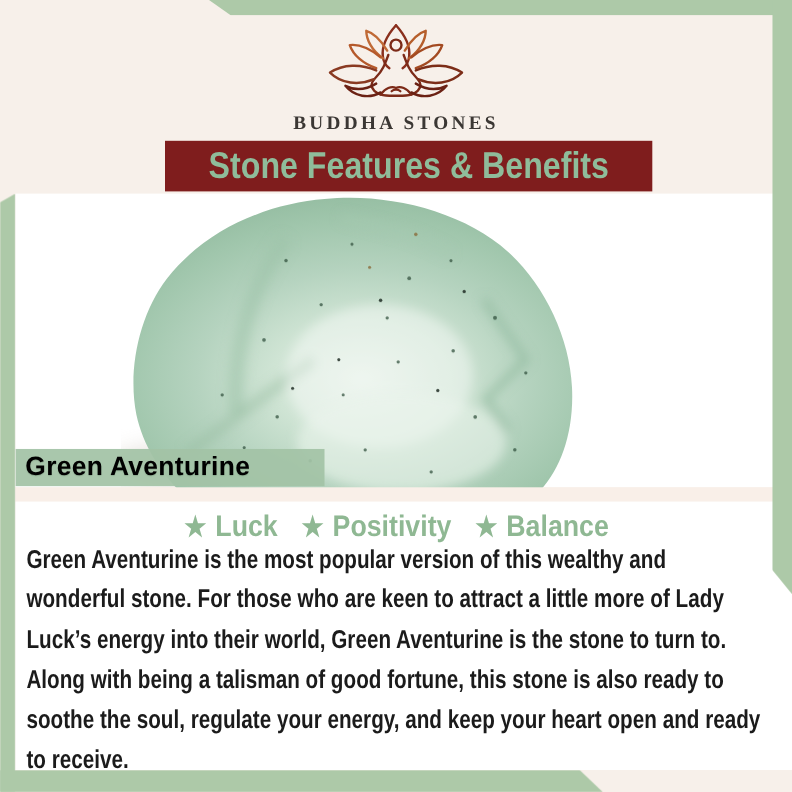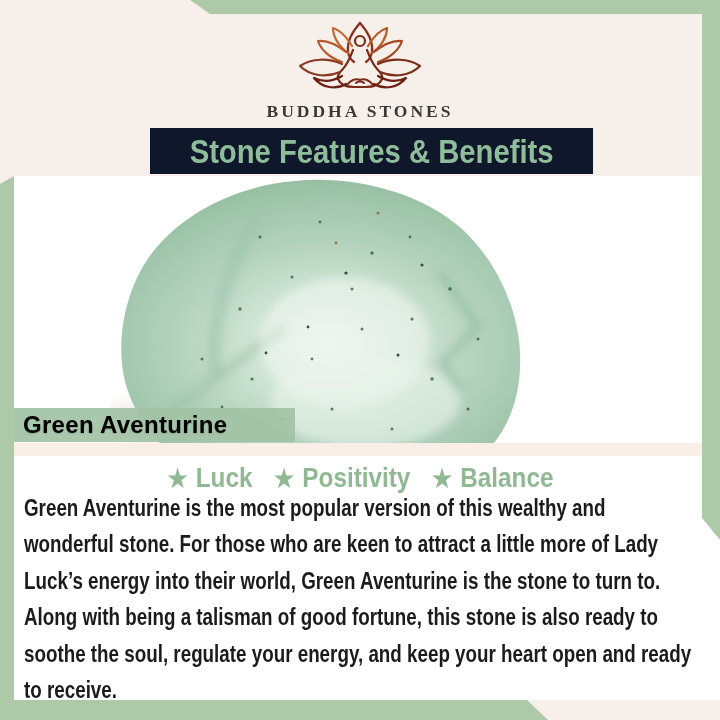--- a/index.html
+++ b/index.html
@@ -37,21 +37,21 @@
   .brand-name{
     position:absolute;left:0;top:101px;width:720px;
     text-align:center;
     font-family:"Liberation Serif", serif;
     font-size:17.5px;font-weight:600;letter-spacing:3px;
     color:#3b3734;
   }
   
   .banner{
     position:absolute;left:150px;top:128px;width:443px;height:46px;
-    background:#0f172a;
+    background:#7f1d1d;
     display:flex;align-items:center;justify-content:center;
     z-index:2;
   }
   .banner h1{
     margin:0;
     font-size:34px;font-weight:bold;
     color:#8fbc9a;
     transform:scaleX(.86);transform-origin:50% 50%;
     white-space:nowrap;
     letter-spacing:0;

